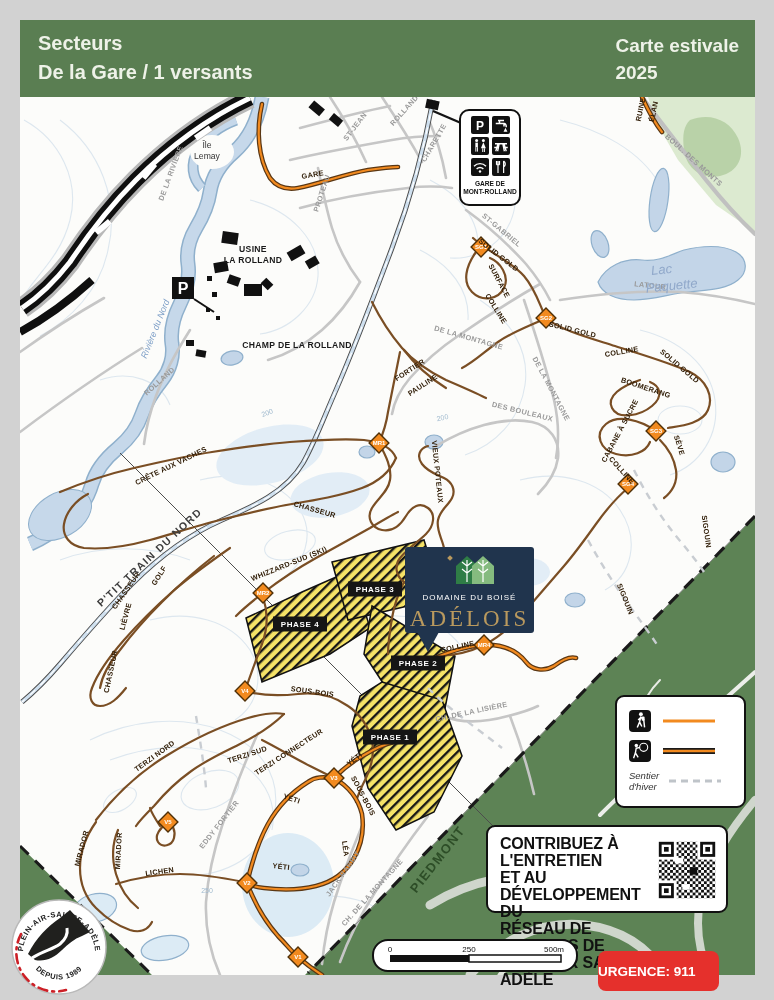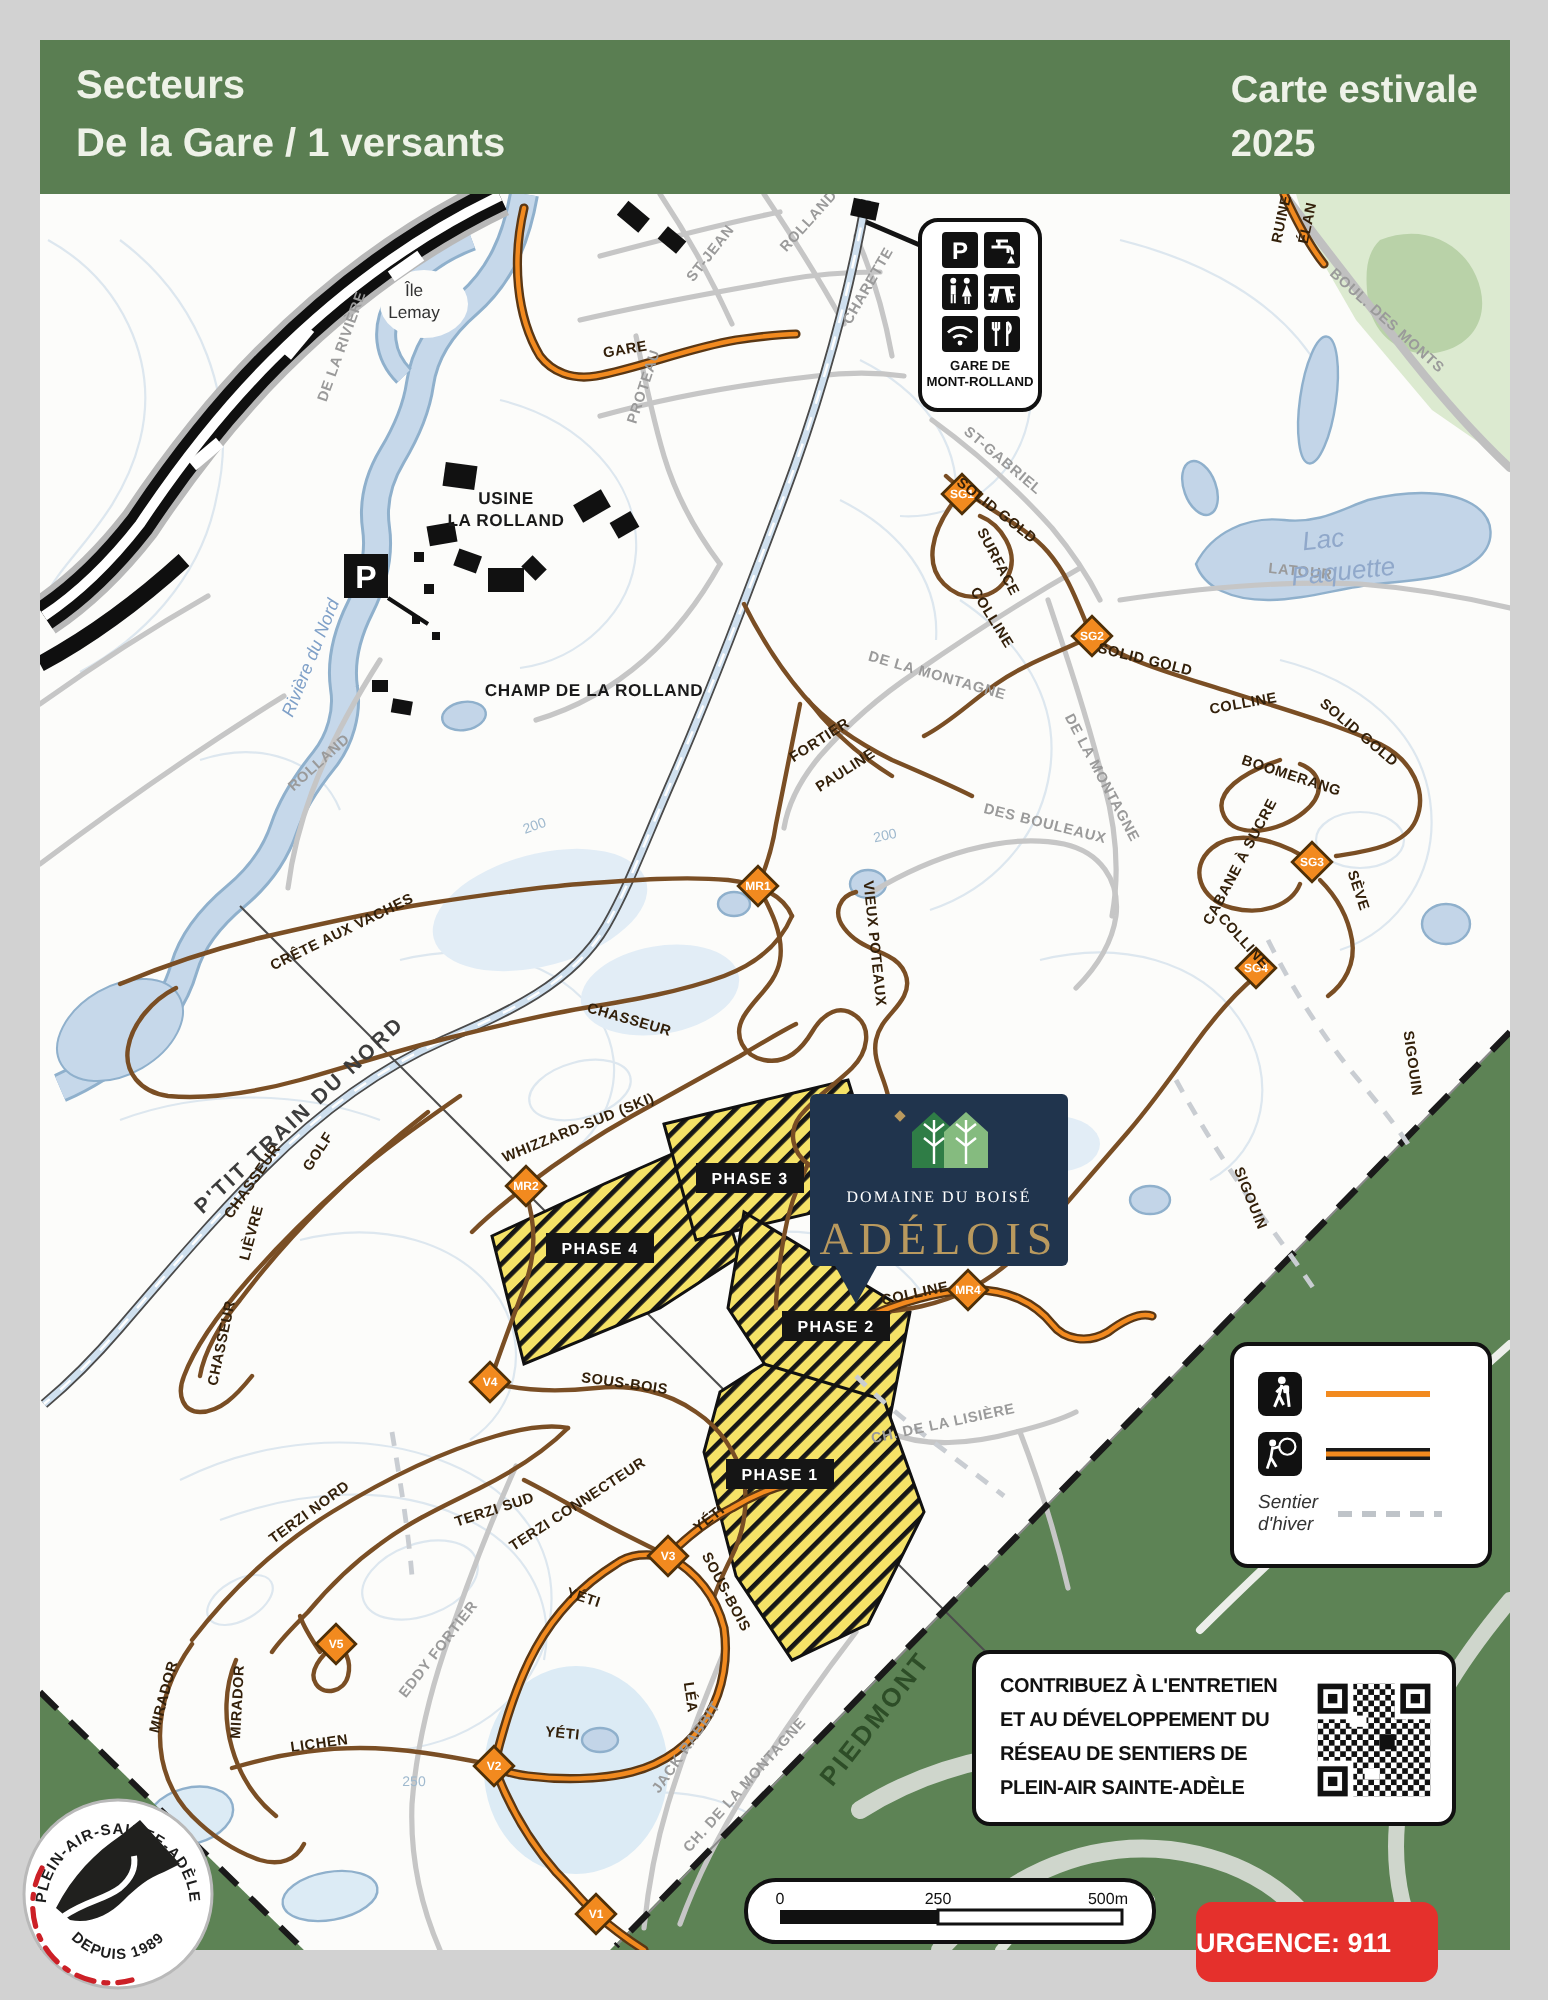--- a/index.html
+++ b/index.html
@@ -23,31 +23,31 @@
   .pied{font-size:13px;font-weight:bold;fill:#2d4d27;letter-spacing:1.5px;text-anchor:middle;}
   .wpt{font-size:6px;font-weight:bold;fill:#fff;text-anchor:middle;}
   .badge-t{font-size:8px;font-weight:bold;fill:#fff;letter-spacing:.6px;text-anchor:middle;}
   
   .gare{position:absolute;left:459px;top:109px;width:62px;height:97px;background:#fff;border:2.5px solid #111;border-radius:10px;box-sizing:border-box;}
   .gare .grid{display:grid;grid-template-columns:18px 18px;gap:3px;justify-content:center;margin-top:5px;}
   .gare .cell{width:18px;height:18px;background:#111;border-radius:2px;}
   .gare .cap{margin-top:4px;text-align:center;font-size:6.6px;font-weight:bold;line-height:8px;color:#111;}
   
   .adel{position:absolute;left:405px;top:547px;width:129px;height:86px;background:#20344d;border-radius:3px;text-align:center;}
-  .adel .l1{color:#fff;font-family:Liberation Serif, serif;font-size:8px;letter-spacing:1px;margin-top:3px;}
+  .adel .l1{color:#fff;font-family:Liberation Sans, sans-serif;font-size:8px;letter-spacing:1px;margin-top:3px;}
   .adel .l2{color:#b9995e;font-family:"Liberation Serif",serif;font-size:23px;letter-spacing:3px;margin-top:4px;}
   .adel .tail{position:absolute;left:12px;top:85px;width:0;height:0;border-left:11px solid transparent;border-right:11px solid transparent;border-top:20px solid #20344d;}
   
-  .leg{position:absolute;left:615px;top:671px;width:131px;height:113px;background:#fff;border:2px solid #111;border-radius:9px;box-sizing:border-box;padding:9px 0 0 12px;}
+  .leg{position:absolute;left:615px;top:695px;width:131px;height:113px;background:#fff;border:2px solid #111;border-radius:9px;box-sizing:border-box;padding:9px 0 0 12px;}
   .leg .row{display:flex;align-items:center;height:30px;}
   .leg .ic{width:22px;height:22px;background:#111;border-radius:4px;margin-right:10px;flex:0 0 auto;}
   .leg .wtxt{font-size:9.5px;font-style:italic;color:#333;line-height:11px;width:34px;margin-right:4px;}
   
   .contrib{position:absolute;left:486px;top:825px;width:242px;height:88px;background:#fff;border:2px solid #111;border-radius:9px;box-sizing:border-box;padding:8px 8px 0 12px;display:flex;}
-  .contrib .txt{font-size:10px;font-weight:800;color:#111;line-height:17px;letter-spacing:-.2px;width:166px;}
+  .contrib .txt{font-size:16px;font-weight:800;color:#111;line-height:17px;letter-spacing:-.2px;width:166px;}
   
   .scale{position:absolute;left:372px;top:939px;width:206px;height:33px;background:#fff;border:2px solid #111;border-radius:16px;box-sizing:border-box;}
   
   .urg{position:absolute;left:598px;top:951px;width:121px;height:40px;background:#e5302c;border-radius:8px;color:#fff;font-weight:bold;font-size:13.5px;display:flex;align-items:center;justify-content:flex-start;}
   
   .org{position:absolute;left:10px;top:898px;width:98px;height:98px;}
 </style>
 </head>
 <body>
 

